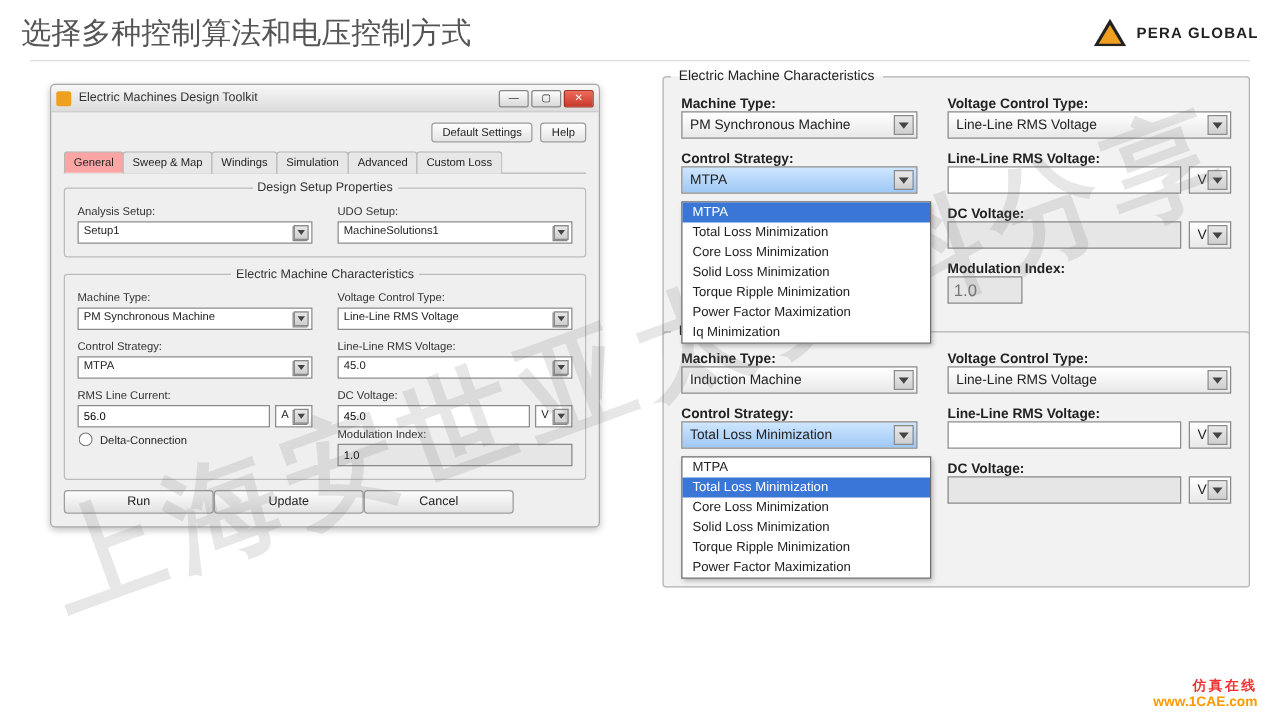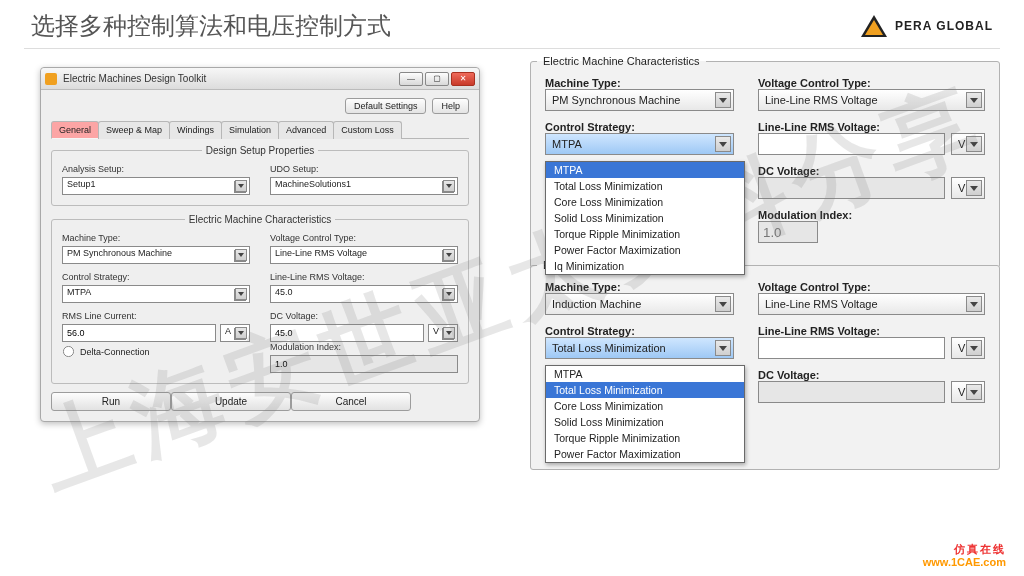--- a/index.html
+++ b/index.html
@@ -1,18 +1,18 @@
 <!DOCTYPE html>
 <html><head>
 <meta charset="utf-8">
 <style>
   * { box-sizing: border-box; margin: 0; padding: 0; font-family: "Microsoft YaHei", Arial, sans-serif; }
   body { width: 1024px; height: 576px; background: #fff; position: relative; overflow: hidden; }
   
-  .slide-header { padding: 10px 31px 6px; display: flex; justify-content: space-between; align-items: center; }
+  .slide-header { padding: 10px 17px 6px; display: flex; justify-content: space-between; align-items: center; }
   .slide-title { font-size: 24px; color: #555; font-weight: 400; }
   .logo { display: flex; align-items: center; gap: 8px; }
   .logo-mark svg { display:block; }
   .logo-text { font-size: 12px; font-weight: 700; letter-spacing: 1px; color: #222; }
   .divider { height: 1px; background: #ddd; margin: 0 24px; }
 
   
   .watermark { position: absolute; left: 50%; top: 50%; transform: translate(-50%,-50%) rotate(-20deg); font-size: 90px; color: rgba(120,120,120,0.18); font-weight: 600; letter-spacing: 10px; white-space: nowrap; pointer-events: none; z-index: 5; }
 
   

